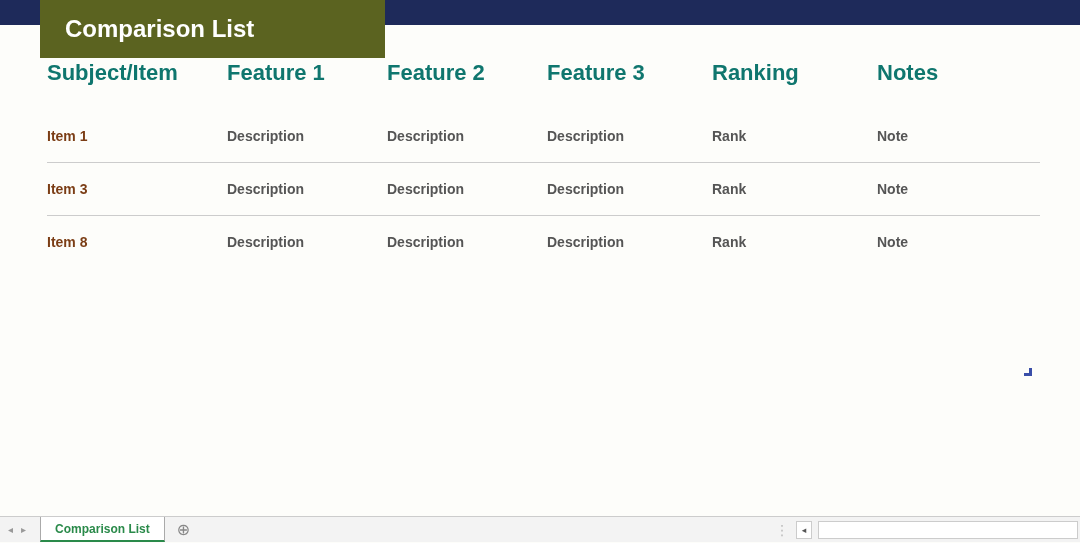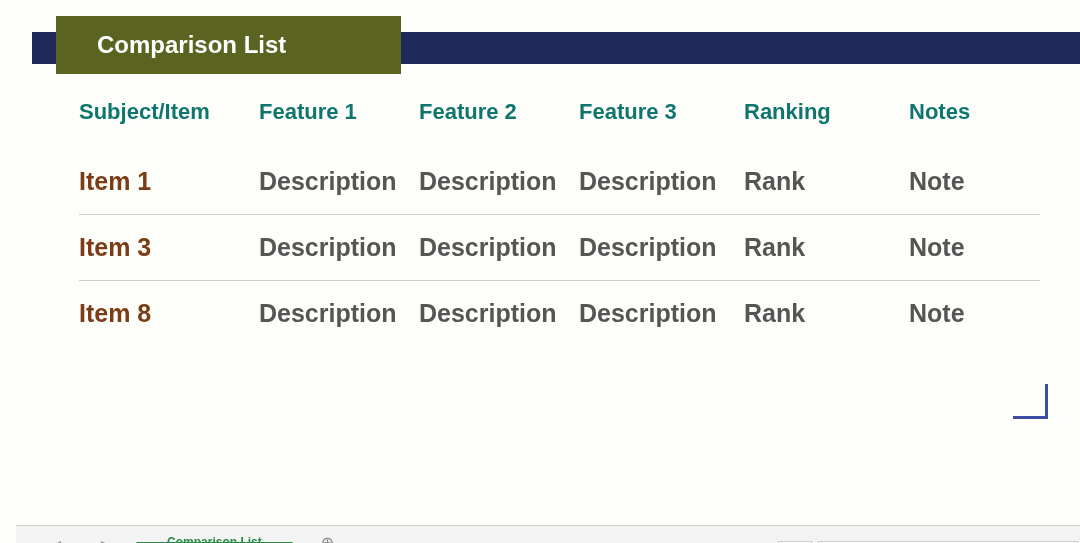--- a/index.html
+++ b/index.html
@@ -1,15 +1,15 @@
 <!DOCTYPE html>
 <html><head>
   <meta charset="utf-8">
   <style>
-    * { box-sizing: border-box; margin: 0; padding: 16px; }
+    * { box-sizing: border-box; margin: 0; padding: 0; }
     body {
       font-family: Arial, Helvetica, sans-serif;
       background: #fdfdfa;
       width: 1080px;
       height: 543px;
       overflow: hidden;
       position: relative;
     }
     .top-bar {
       height: 25px;
@@ -42,21 +42,21 @@
     }
     th {
       text-align: left;
       color: #0f766e;
       font-size: 22px;
       font-weight: bold;
       padding: 8px 4px 24px 0;
     }
     td {
       padding: 18px 4px 18px 0;
-      font-size: 25px;
+      font-size: 14px;
       font-weight: bold;
       color: #555;
       border-bottom: 1px solid #ccc;
     }
     td.item-name {
       color: #7b3d15;
     }
     tr:last-child td { border-bottom: none; }
     th:nth-child(1), td:nth-child(1) { width: 180px; }
     th:nth-child(2), td:nth-child(2) { width: 160px; margin-left: 46px; }

